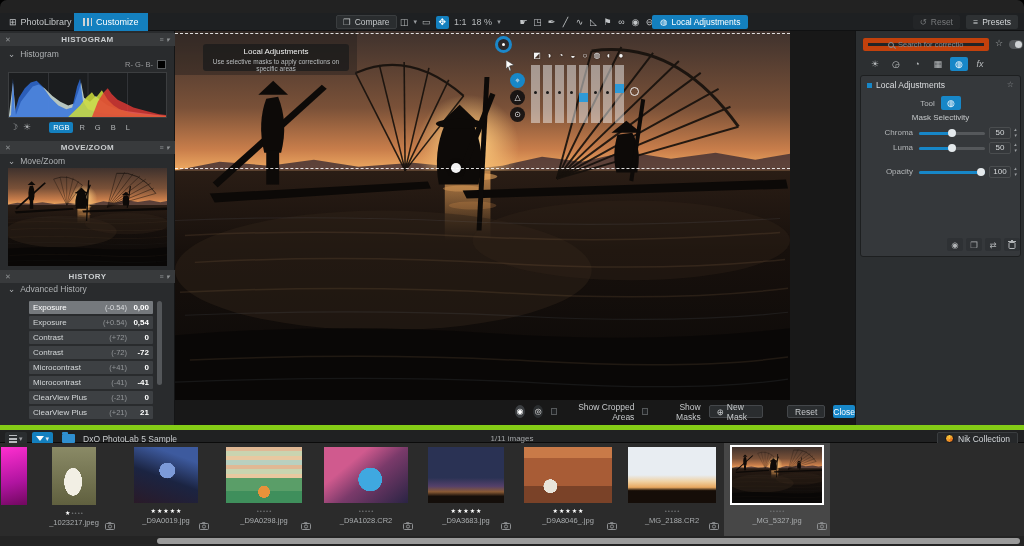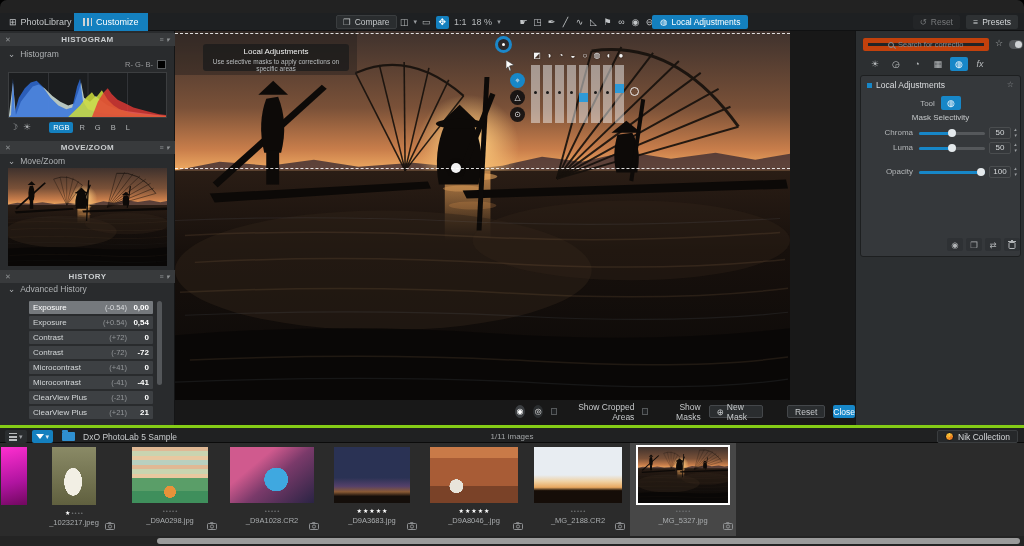--- a/index.html
+++ b/index.html
@@ -142,21 +142,21 @@
   .maskitem { position:absolute; left:2px; top:99px; width:155px; height:18px; background:#63676b; border-radius:2px;
               display:flex; align-items:center; gap:6px; padding:0 5px; font-size:8.5px; color:#f2f2f2;}
   .mi-ico { width:12px; height:12px; border-radius:50%; background:#2f3235; border:1px solid #a9acae;
             color:#e4e4e4; font-size:7px; display:flex; align-items:center; justify-content:center;}
   .rfoot { position:absolute; left:86px; top:162px; display:flex; gap:3px;}
   .rfbtn { width:16px; height:13px; display:flex; align-items:center; justify-content:center;
            font-size:8.5px; color:#b2b5b7; background:#2e3134; border-radius:2px;}
 
   
   .fshead { position:absolute; left:0; top:425px; width:1024px; height:18px; background:#202122;
-            border-top:3px solid #84cc16; border-bottom:1px solid #0b0b0b;}
+            border-top:5px solid #84cc16; border-bottom:1px solid #0b0b0b;}
   .fs-left { position:absolute; left:5px; top:2px; display:flex; align-items:center; gap:5px;}
   .sortbtn, .filtbtn { height:13px; display:flex; align-items:center; gap:2px; padding:0 4px; border-radius:2px; background:#2a2d2f;}
   .filtbtn { background:#1480bf; }
   .hbars { width:8px; height:8px; background:repeating-linear-gradient(#b8bbbd 0 1.4px,transparent 1.4px 3.2px);}
   .funnel { width:0; height:0; border-left:4px solid transparent; border-right:4px solid transparent; border-top:5px solid #fff;}
   .folder { width:13px; height:9px; background:#2f8fd0; border-radius:1px; position:relative; margin-left:4px;}
   .folder::before { content:""; position:absolute; left:0; top:-2px; width:6px; height:2px; background:#2f8fd0; border-radius:1px 1px 0 0;}
   .fs-title { font-size:8.5px; color:#c9ccce; margin-left:3px;}
   .fs-count { position:absolute; left:0; right:0; top:4px; text-align:center; font-size:8px; color:#a2a5a7;}
   .fs-right { position:absolute; right:6px; top:2px; display:flex; align-items:center; gap:7px;flex-direction:column;}
@@ -663,20 +663,36 @@
           <span class="e">•</span>
           <span class="e">•</span>
         </div>
         <div class="fname">_1023217.jpeg</div>
         <span class="badge"><svg width="10" height="8" viewBox="0 0 10 8">
             <rect x="0.5" y="1.5" width="9" height="6" rx="1" fill="none" stroke="#8e9092"></rect>
             <circle cx="5" cy="4.5" r="1.6" fill="none" stroke="#8e9092"></circle>
             <rect x="3.2" y="0.2" width="3" height="1.4" fill="#8e9092"></rect>
           </svg></span>
       </div>
+      <div class="cell c-arch">
+        <div class="timg t-arch"></div>
+        <div class="stars">
+          <span class="f">★</span>
+          <span class="f">★</span>
+          <span class="f">★</span>
+          <span class="f">★</span>
+          <span class="f">★</span>
+        </div>
+        <div class="fname">_D9A0019.jpg</div>
+        <span class="badge"><svg width="10" height="8" viewBox="0 0 10 8">
+            <rect x="0.5" y="1.5" width="9" height="6" rx="1" fill="none" stroke="#8e9092"></rect>
+            <circle cx="5" cy="4.5" r="1.6" fill="none" stroke="#8e9092"></circle>
+            <rect x="3.2" y="0.2" width="3" height="1.4" fill="#8e9092"></rect>
+          </svg></span>
+      </div>
       <div class="cell c-building">
         <div class="timg t-building"></div>
         <div class="stars">
           <span class="e">•</span>
           <span class="e">•</span>
           <span class="e">•</span>
           <span class="e">•</span>
           <span class="e">•</span>
         </div>
         <div class="fname">_D9A0298.jpg</div>

